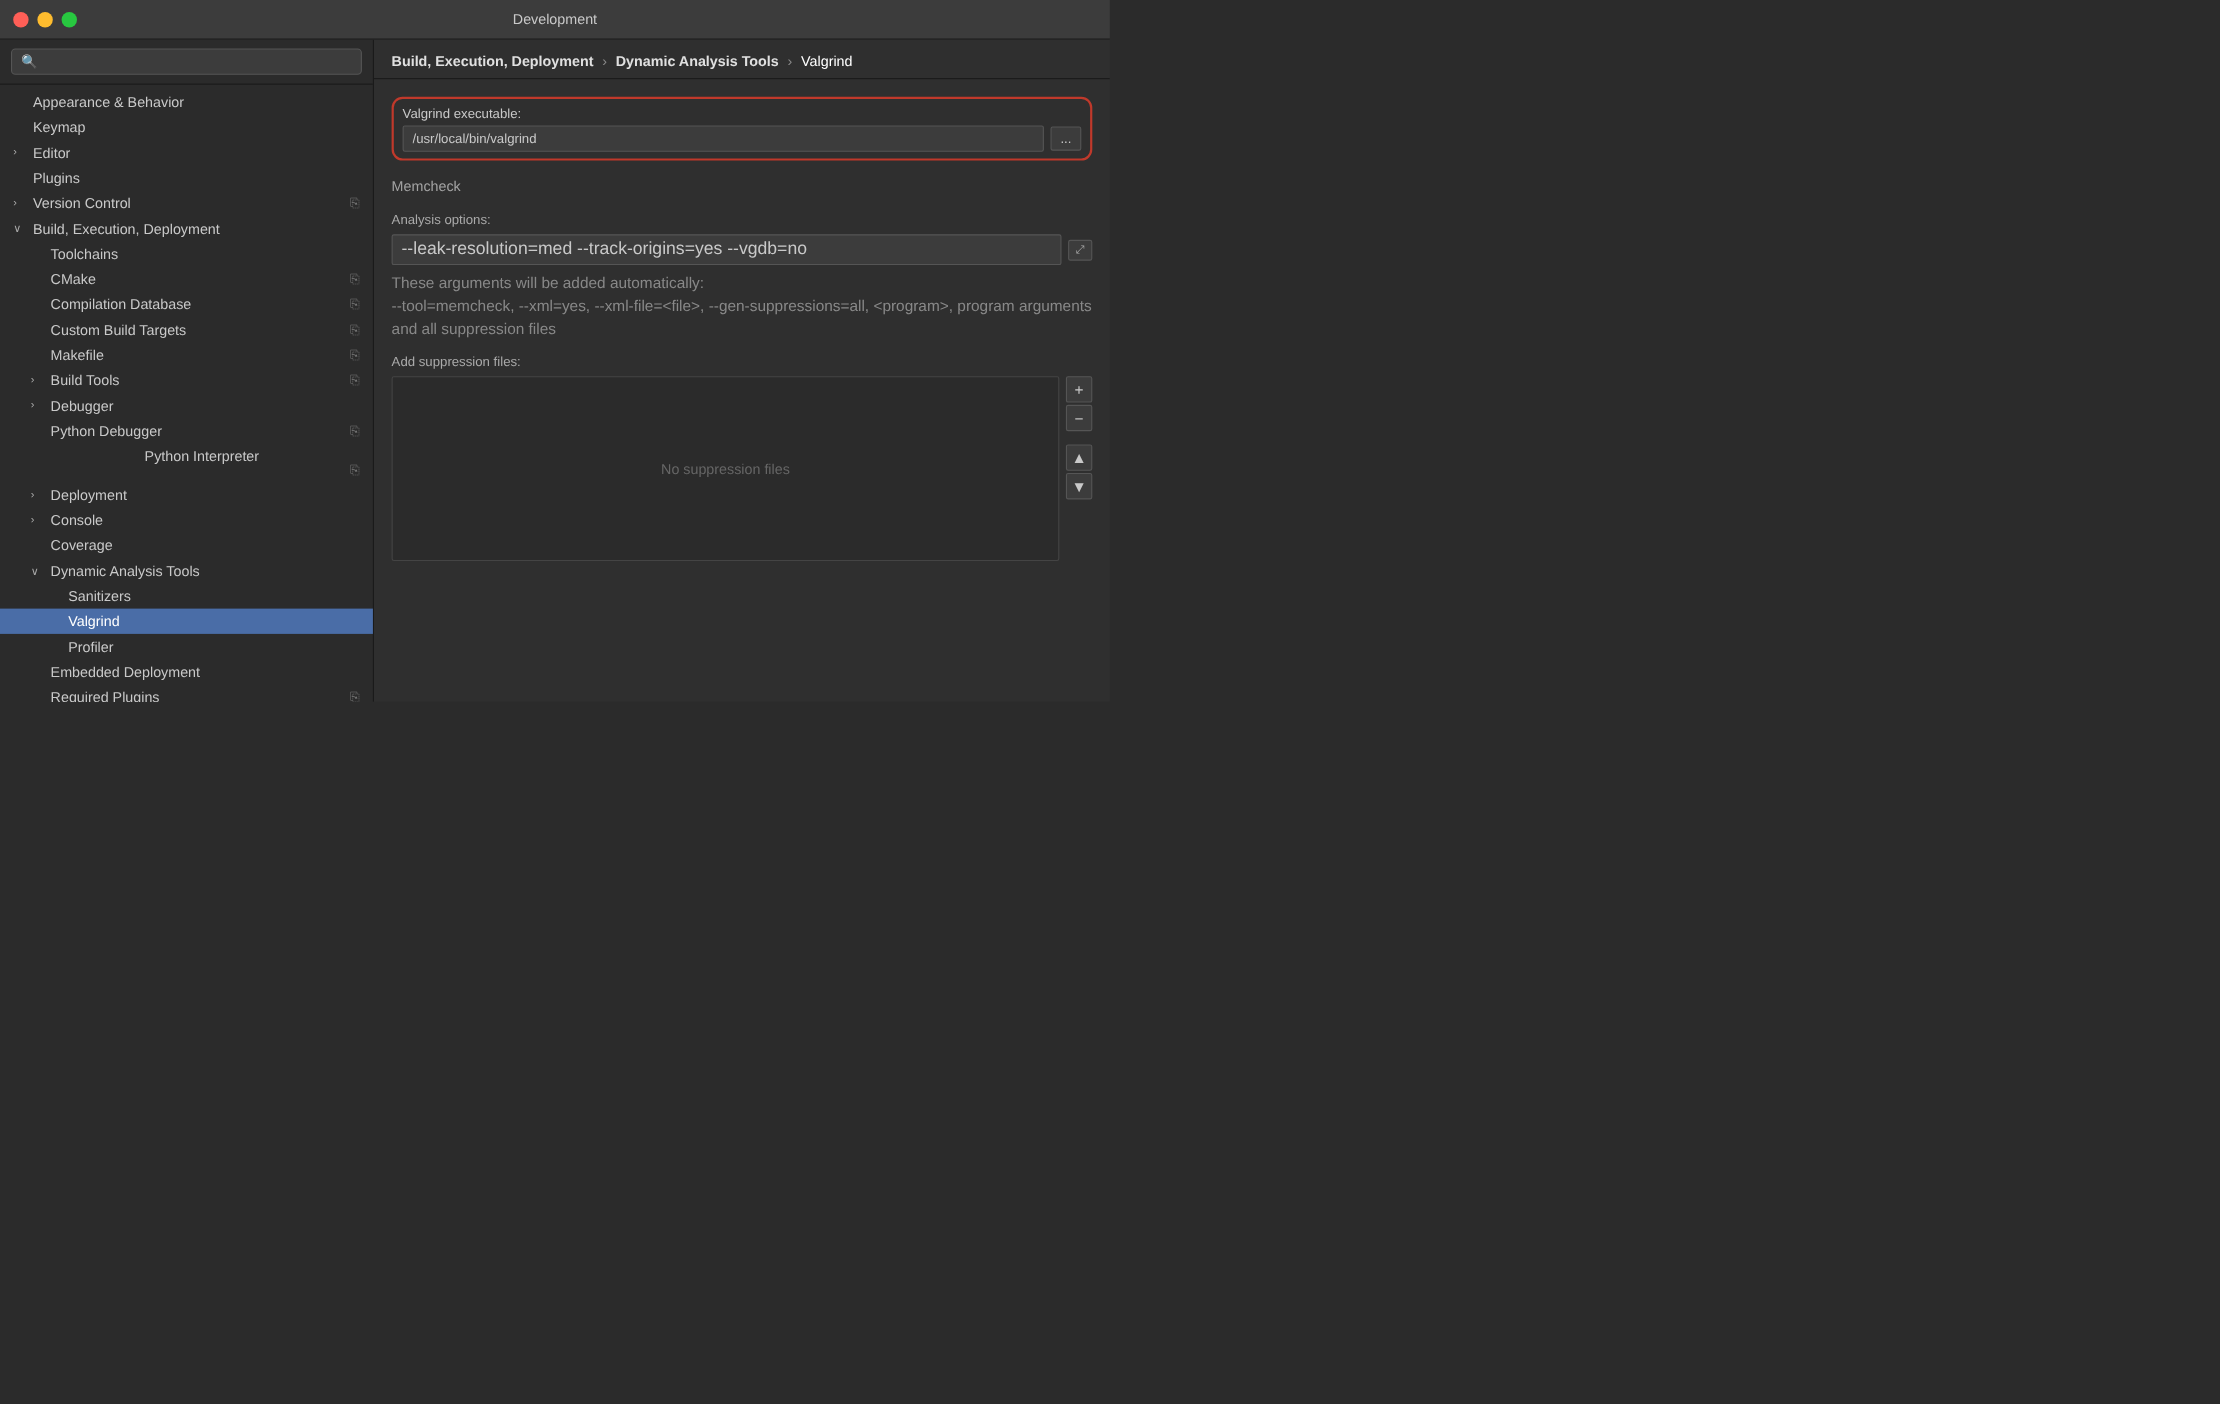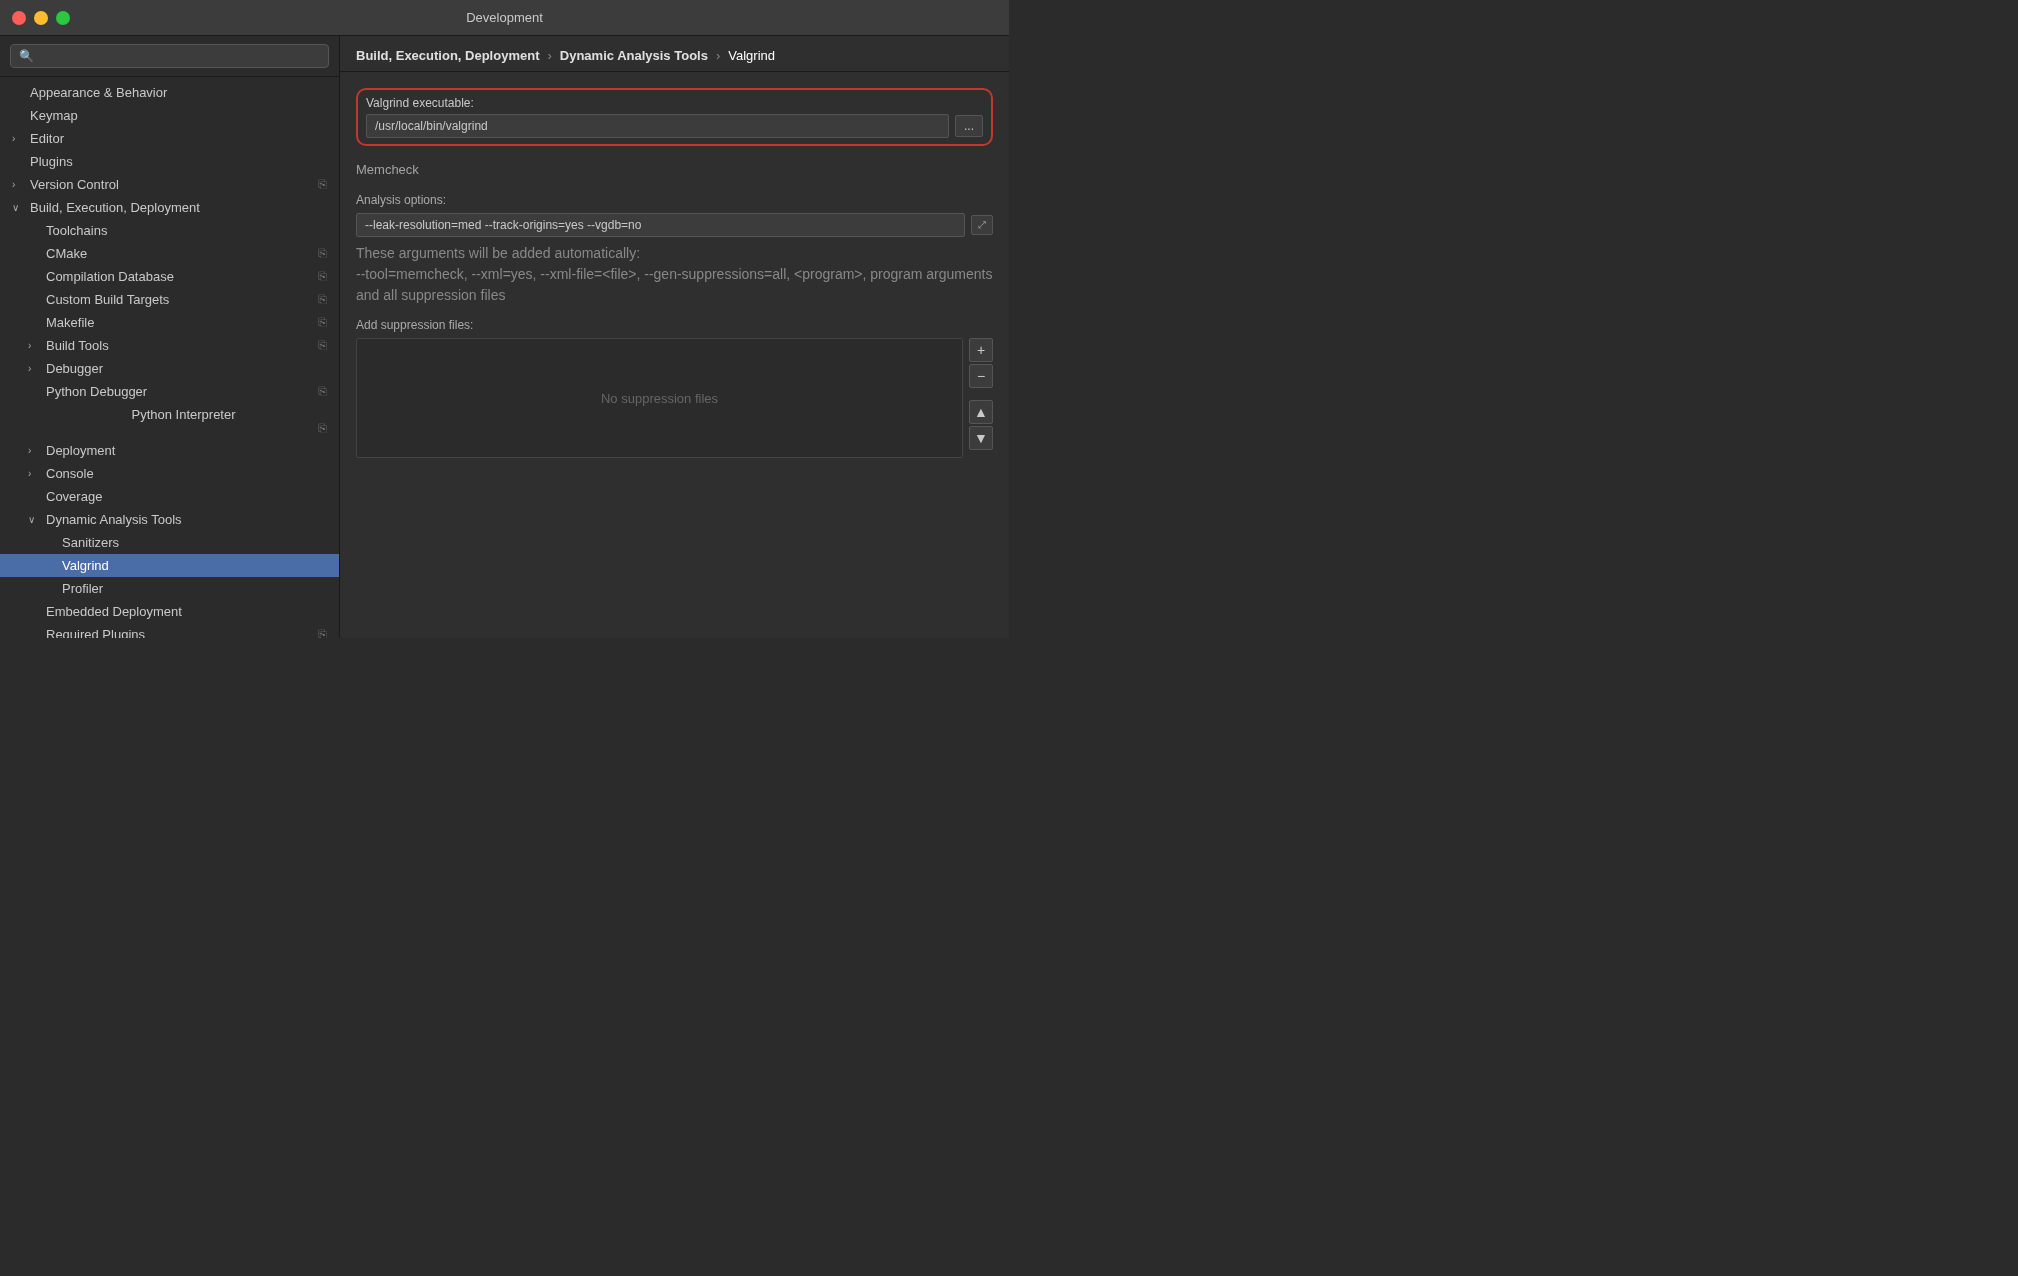--- a/index.html
+++ b/index.html
@@ -191,21 +191,21 @@
       display: flex;
       align-items: center;
       gap: 6px;
     }
     .analysis-input {
       flex: 1;
       background: #3c3c3c;
       border: 1px solid #555;
       color: #c9c9c9;
       padding: 4px 8px;
-      font-size: 12px;
+      font-size: 16px;
       border-radius: 2px;
       outline: none;
     }
     .expand-btn {
       background: #3c3c3c;
       border: 1px solid #555;
       color: #aaa;
       padding: 3px 6px;
       font-size: 10px;
       cursor: pointer;
@@ -222,21 +222,21 @@
       gap: 6px;
     }
     .suppression-label {
       font-size: 12px;
       color: #aaa;
     }
     .suppression-box {
       background: #2b2b2b;
       border: 1px solid #444;
       border-radius: 2px;
-      height: 120px;
+      height: 168px;
       display: flex;
       align-items: center;
       justify-content: center;
       position: relative;
     }
     .suppression-empty {
       color: #666;
       font-size: 13px;
     }
     .supp-ctrl-btn {

